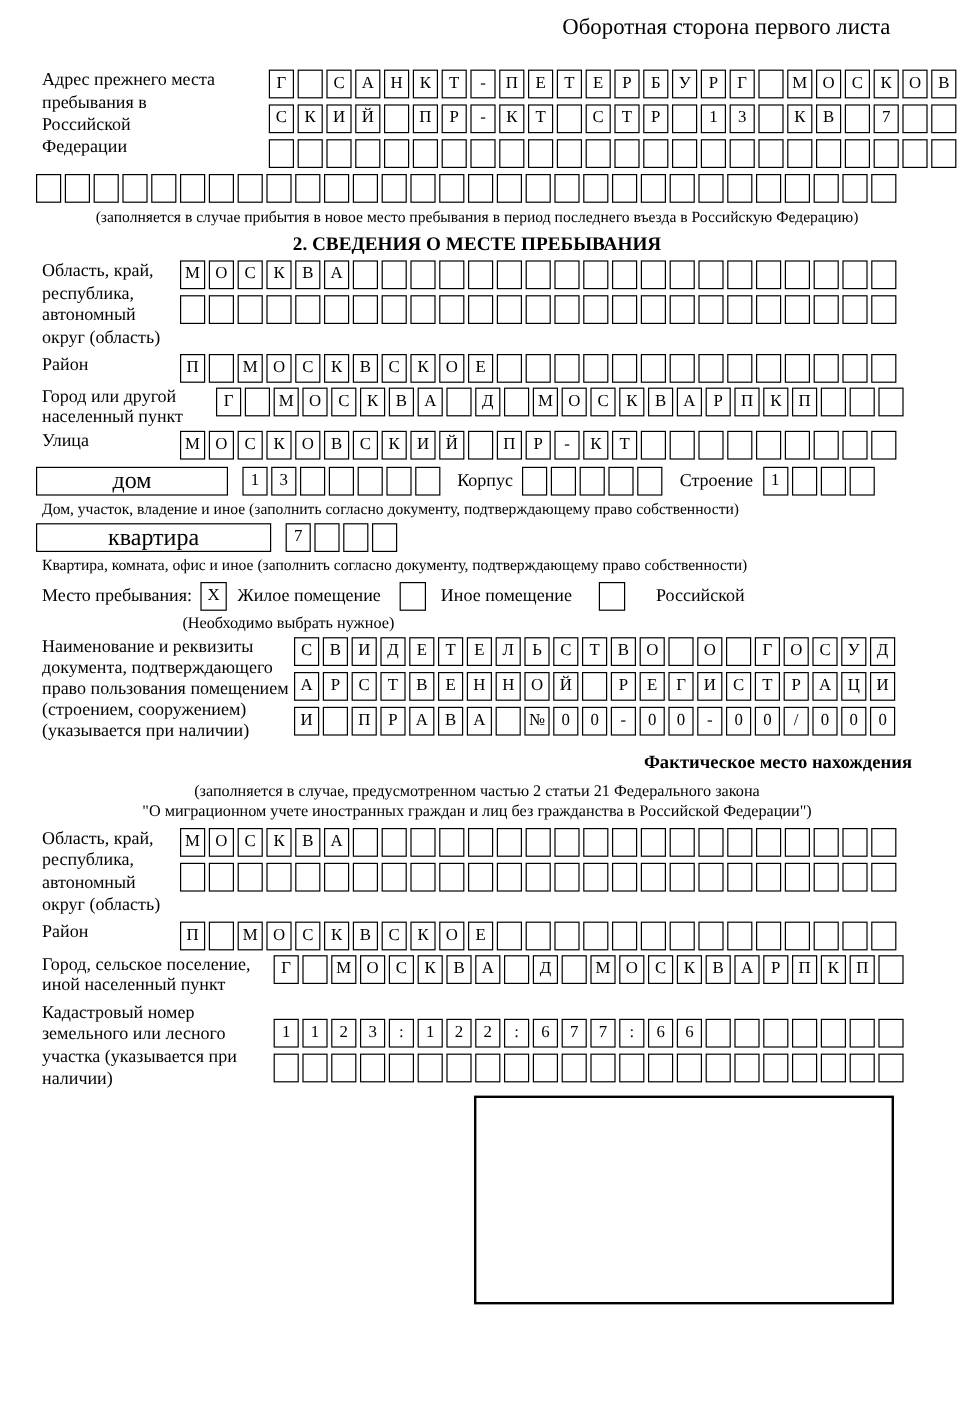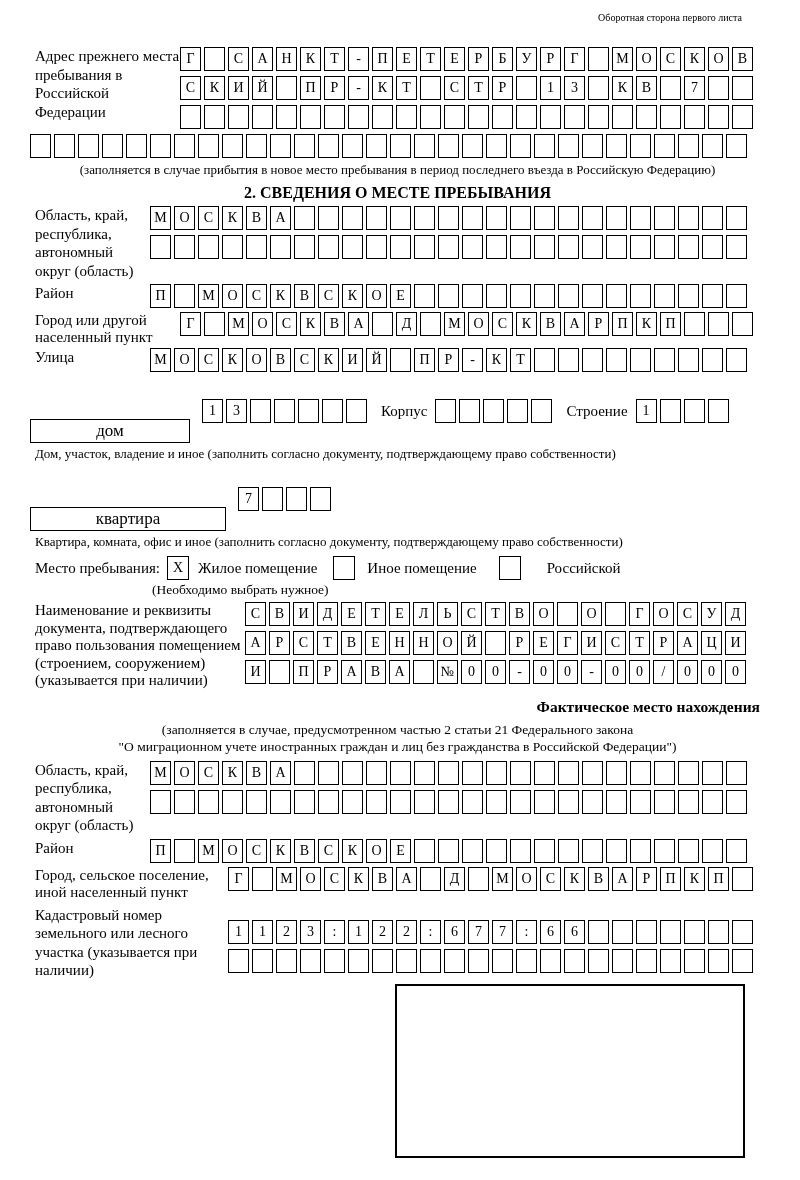--- a/index.html
+++ b/index.html
@@ -1,52 +1,52 @@
 <!DOCTYPE html>
 <html><head>
 <meta charset="utf-8">
 <style>
   * { box-sizing: border-box; margin: 0; padding: 0; }
   html, body { width: 800px; height: 1180px; background: #ffffff; color: #000;
     font-family: "Liberation Serif", "DejaVu Serif", serif; font-size: 15px; overflow: hidden; }
   .page { padding: 12px 40px 0 35px; }
 
-  .hdr-note { text-align: right; padding-right: 18px; font-size: 10px; }
+  .hdr-note { text-align: right; padding-right: 18px; font-size: 19px; }
 
   .frow { display: flex; align-items: flex-start; }
   .flabel { flex: none; line-height: 18.5px; font-size: 15px; }
   .lw115 { width: 115px; }
   .lw145 { width: 145px; }
   .lw193 { width: 193px; }
   .lw210 { width: 210px; }
 
   .cellcol { display: flex; flex-direction: column; gap: 5px; }
   .cells { display: flex; gap: 3px; }
   .cell { flex: none; width: 21px; height: 24px; border: 1.5px solid #000;
     display: flex; align-items: center; justify-content: center;
     font-size: 14px; line-height: 1; }
 
   .widebox { flex: none; height: 24px; border: 1.5px solid #000;
-    display: flex; align-items: center; justify-content: center; font-size: 17px; margin-top: 41px; }
+    display: flex; align-items: center; justify-content: center; font-size: 20px; }
   .inline-lbl { line-height: 24px; white-space: nowrap; }
 
   .cbox { flex: none; width: 22px; height: 24px; border: 1.5px solid #000;
     display: flex; align-items: center; justify-content: center; font-size: 14px; }
 
   .note-c { text-align: center; font-size: 13px; }
   .note-l { font-size: 13px; }
   .title-c { text-align: center; font-weight: bold; font-size: 16px; }
   .subnote-c { text-align: center; font-size: 13.5px; line-height: 17.5px; }
 
   .stamp-box { width: 350px; height: 174px; border: 2px solid #000; margin-left: 360px; }
   .stamp-caption { width: 410px; margin-left: 328px; text-align: center;
     font-size: 14.5px; line-height: 19px; }
 
   .mt2 { margin-top: 2px; } .mt3 { margin-top: 3px; } .mt4 { margin-top: 4px; }
-  .mt5 { margin-top: 5px; } .mt6 { margin-top: 6px; } .mt8 { margin-top: 8px; text-align: right; } .mt24 { margin-top: 24px; }
+  .mt5 { margin-top: 5px; } .mt6 { margin-top: 6px; } .mt8 { margin-top: 8px; text-align: right; } .mt24 { margin-top: 24px; gap: 44px; }
 </style>
 </head>
 <body>
 
 <div class="page">
 
   <div class="hdr-note">Оборотная сторона первого листа</div>
 
   <div class="frow mt24">
     <div class="flabel lw145">Адрес прежнего места пребывания в Российской Федерации</div>

